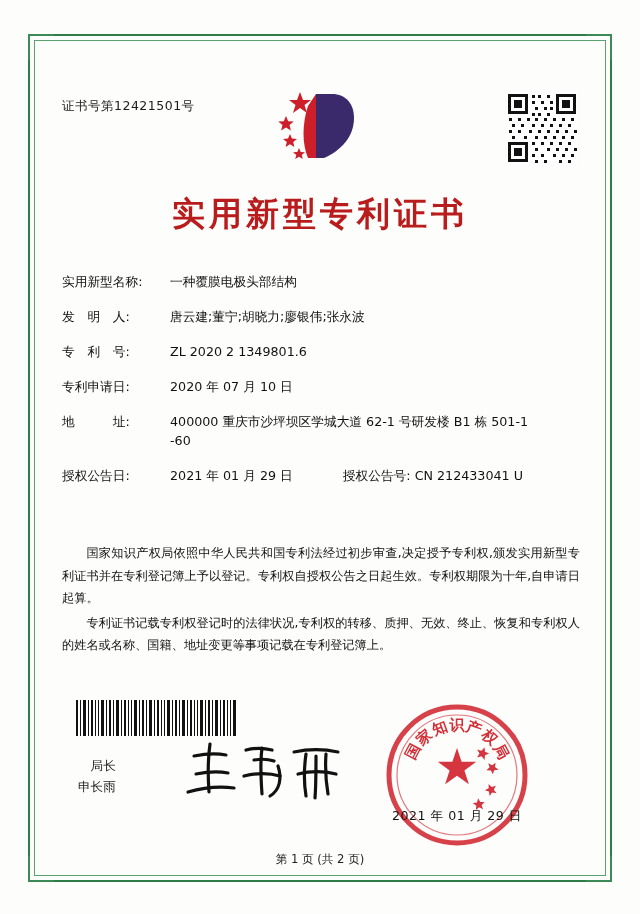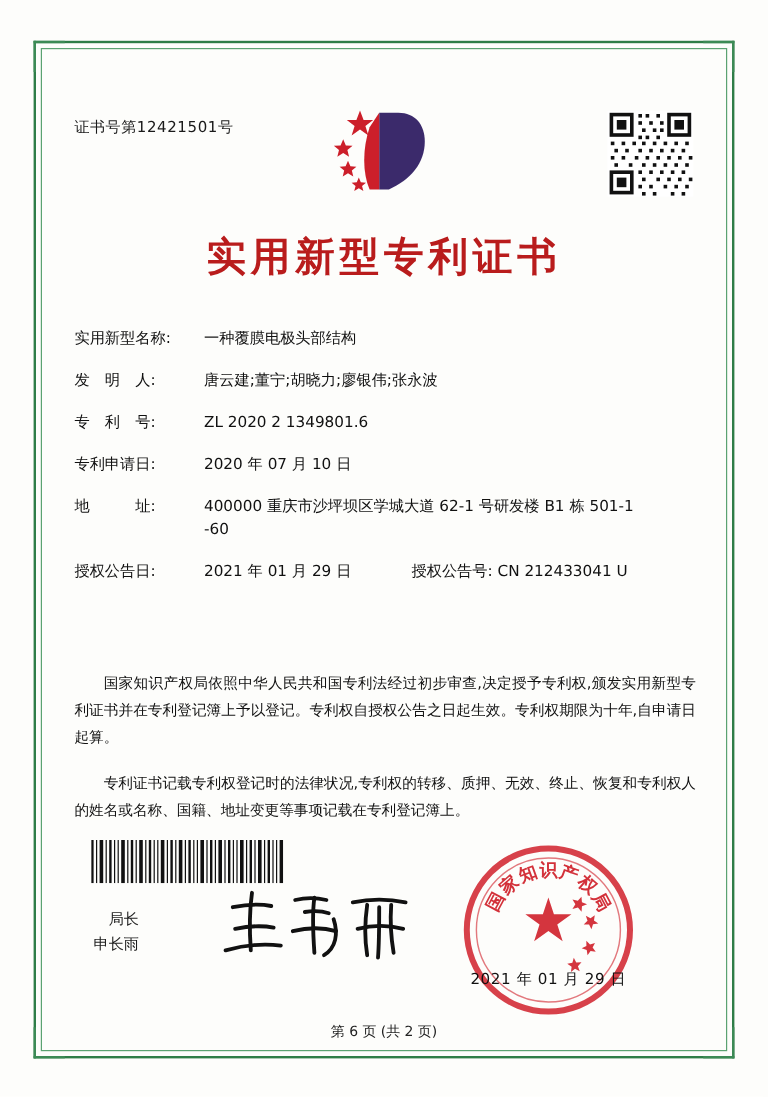--- a/index.html
+++ b/index.html
@@ -123,21 +123,21 @@
   .paras {
     position: absolute;
     left: 62px; top: 542px;
     width: 518px;
     font-size: 12.2px;
     line-height: 1.85;
     text-align: justify;
     color: #111;
   }
   .paras p {
-    margin: 16px 0 2px 0;
+    margin: 0 0 2px 0;
     text-indent: 2em;
   }
 
   
   .barcode {
     position: absolute;
     left: 76px; top: 700px;
     width: 160px; height: 36px;
   }
 
@@ -442,16 +442,16 @@
         <path d="M124 18 C122 32 122 48 124 60"></path>
         <path d="M144 18 C143 32 144 46 146 58"></path>
         <path d="M116 38 C128 35 142 35 154 38"></path>
         <path d="M134 20 C134 36 134 50 133 62"></path>
       </g>
     </svg>
   </div>
 
   <div class="seal-date">2021 年 01 月 29 日</div>
 
-  <div class="page-no">第 6 页 (共 2 页)</div>
+  <div class="page-no">第 1 页 (共 2 页)</div>
   <div class="footnote">其他事项参见背面</div>
 
 </div>
 
 </body></html>

